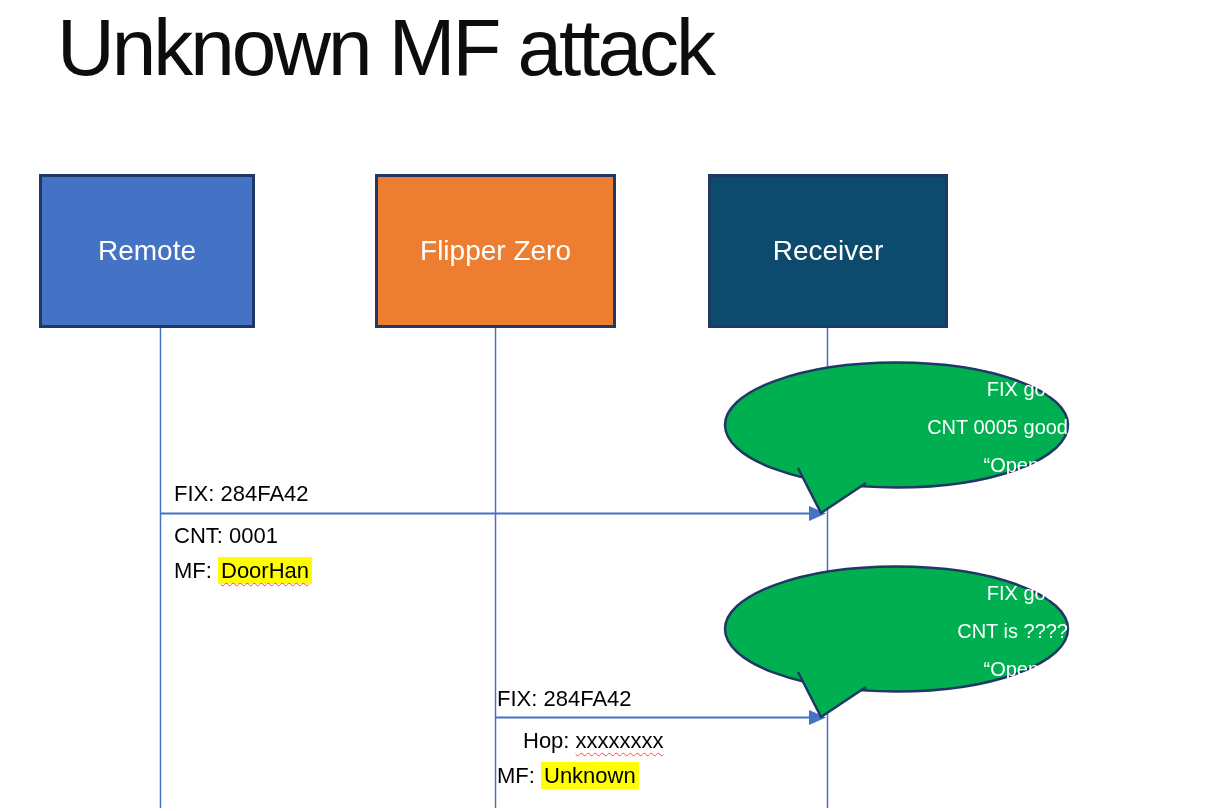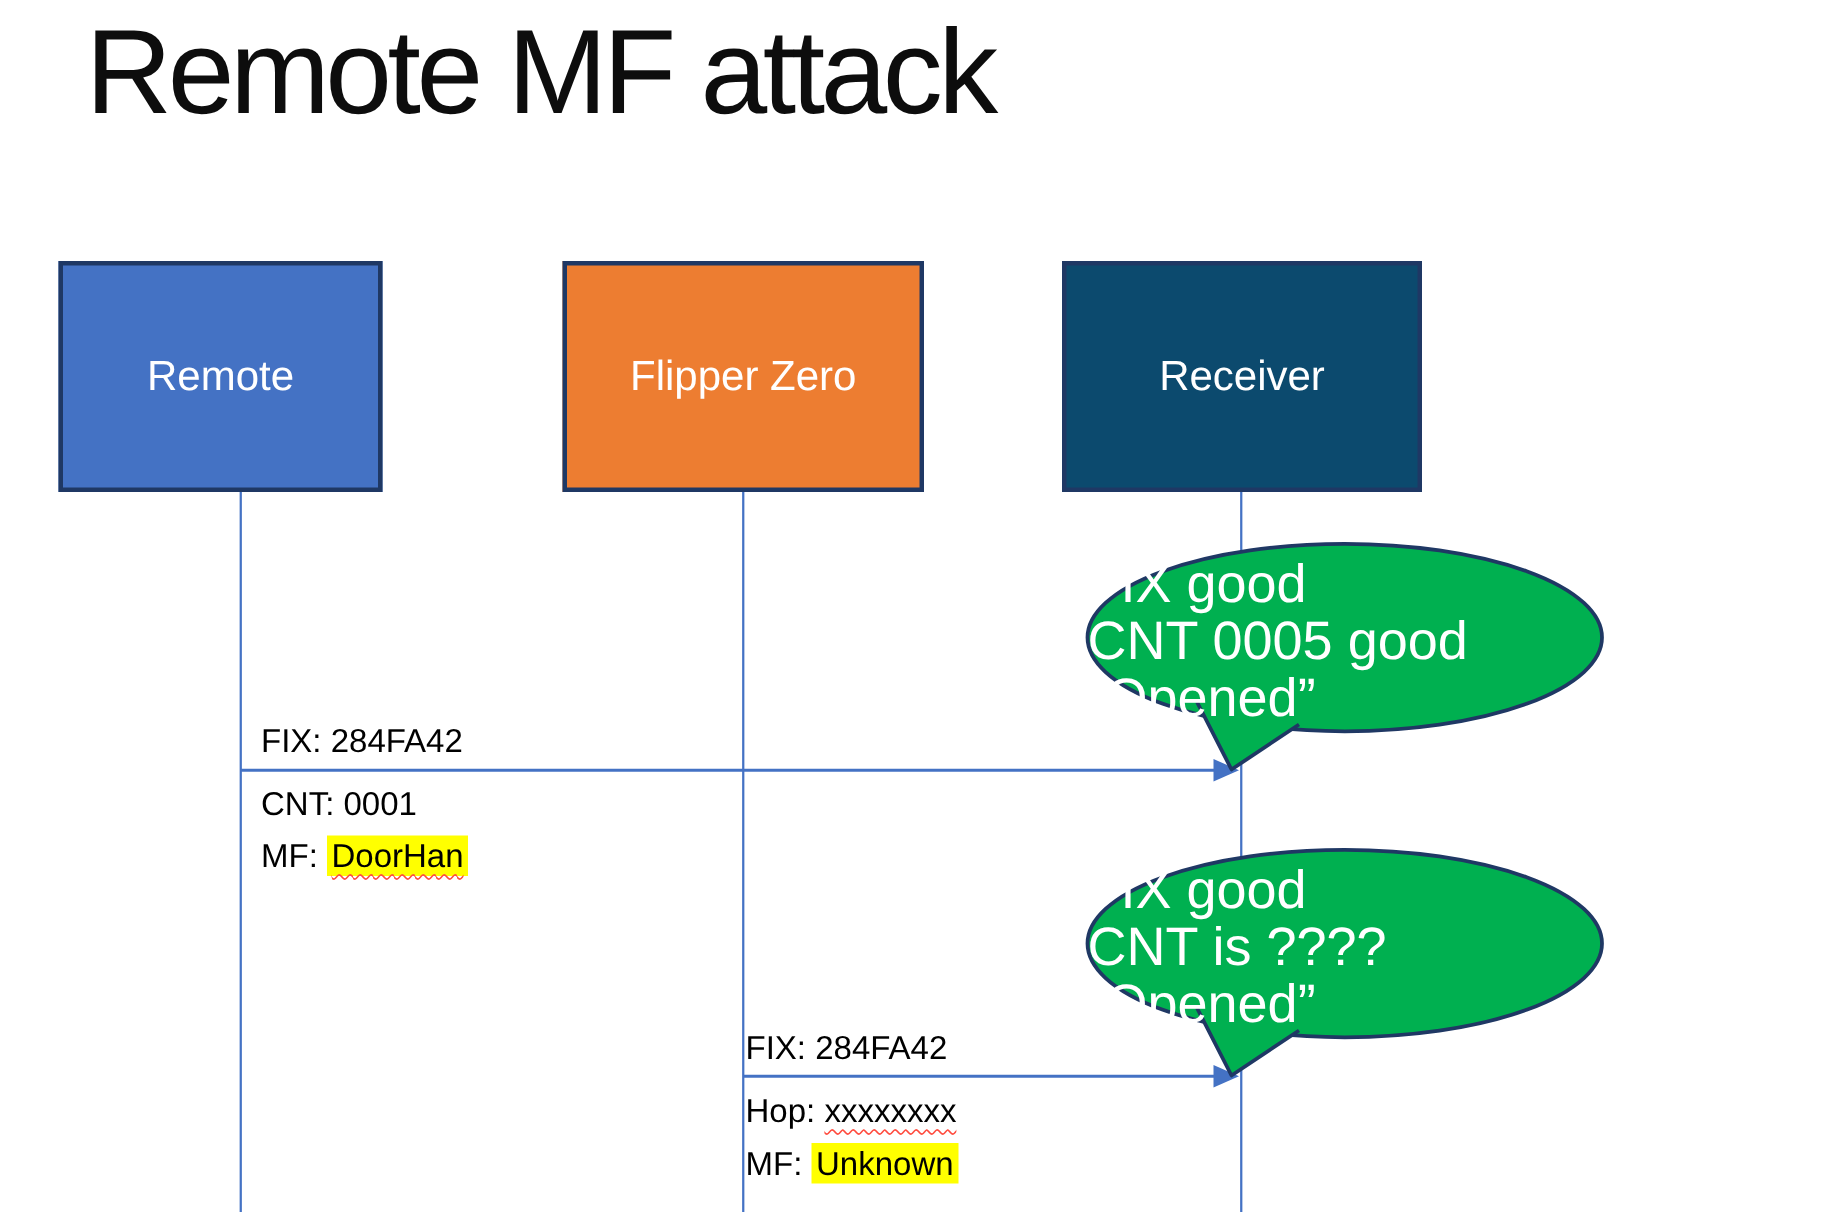--- a/index.html
+++ b/index.html
@@ -59,23 +59,23 @@
     text-decoration-color: #FF4B3E;
     text-decoration-thickness: 1px;
     text-underline-offset: 4px;
     text-align: right;
   }
 
   .bubble-text {
     position: absolute;
     width: 343px;
     left: 725px;
-    text-align: left;
+    text-align: right;
     color: #ffffff;
-    font-size: 36px;
+    font-size: 20px;
     line-height: 38px;
   }
   #bubble1-text { top: 370px; }
   #bubble2-text { top: 574px; }
 </style>
 </head>
 <body>
 
 <div id="slide">
 
@@ -97,21 +97,21 @@
       <path d="M798,468 L821,513 L866,483" fill="none" stroke="#1F3864" stroke-width="2.5" stroke-linejoin="round"></path>
     </g>
 
     <g>
       <ellipse cx="896.5" cy="629" rx="171.5" ry="62.5" fill="#00B050" stroke="#1F3864" stroke-width="2.5"></ellipse>
       <polygon points="798,672 821,717 866,687" fill="#00B050"></polygon>
       <path d="M798,672 L821,717 L866,687" fill="none" stroke="#1F3864" stroke-width="2.5" stroke-linejoin="round"></path>
     </g>
   </svg>
 
-  <div class="title">Remote MF attack</div>
+  <div class="title">Unknown MF attack</div>
 
   <div class="actor-box" id="actor-remote">
     <span class="actor-label">Remote</span>
   </div>
   <div class="actor-box" id="actor-flipper">
     <span class="actor-label">Flipper Zero</span>
   </div>
   <div class="actor-box" id="actor-receiver">
     <span class="actor-label">Receiver</span>
   </div>
@@ -122,21 +122,21 @@
   <div class="msg-line" style="left:174px; top:521px;">
     <span>CNT: 0001</span>
   </div>
   <div class="msg-line" style="left:174px; top:556px;">
     <span>MF: </span><span class="hl sq">DoorHan</span>
   </div>
 
   <div class="msg-line" style="left:497px; top:684px;">
     <span>FIX: 284FA42</span>
   </div>
-  <div class="msg-line" style="left:497px; top:726px;">
+  <div class="msg-line" style="left:523px; top:726px;">
     <span>Hop: </span><span class="sq">xxxxxxxx</span>
   </div>
   <div class="msg-line" style="left:497px; top:761px;">
     <span>MF: </span><span class="hl">Unknown</span>
   </div>
 
   <div class="bubble-text" id="bubble1-text">
     <div>FIX good</div>
     <div>CNT 0005 good</div>
     <div>“Opened”</div>

